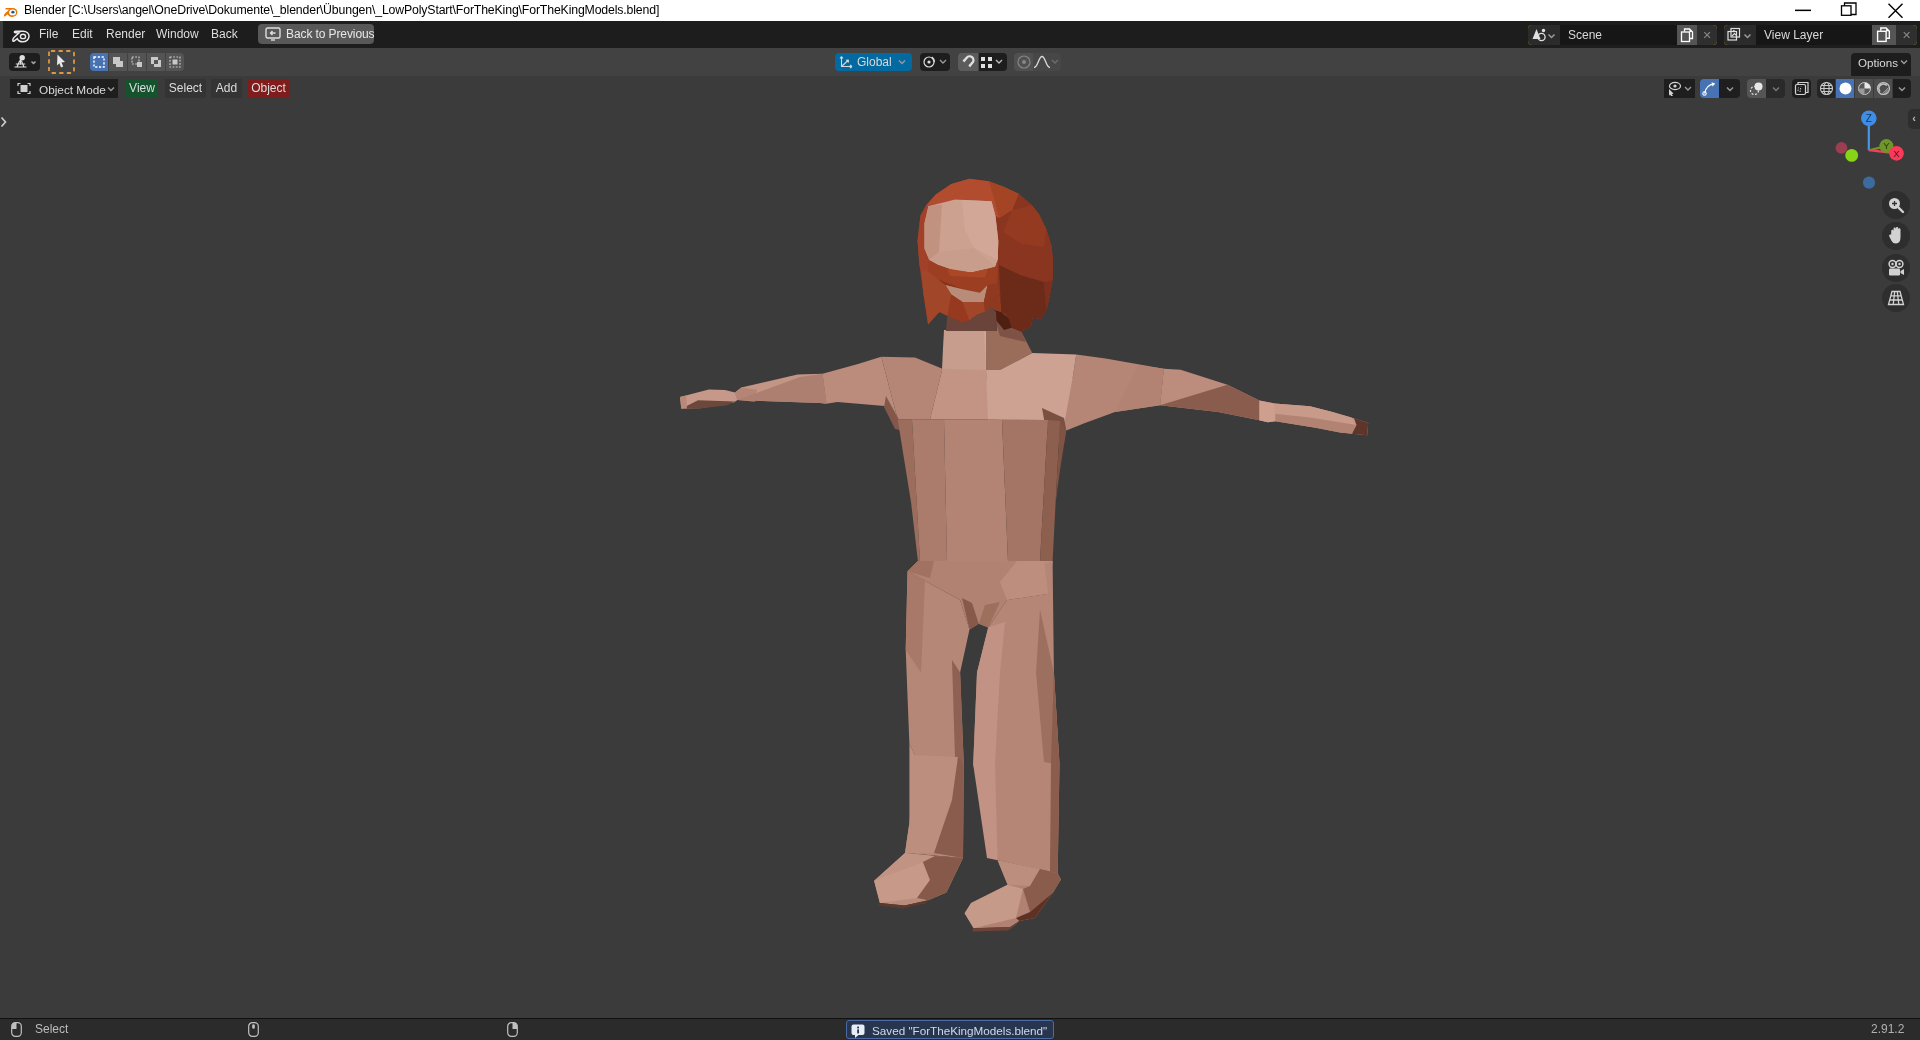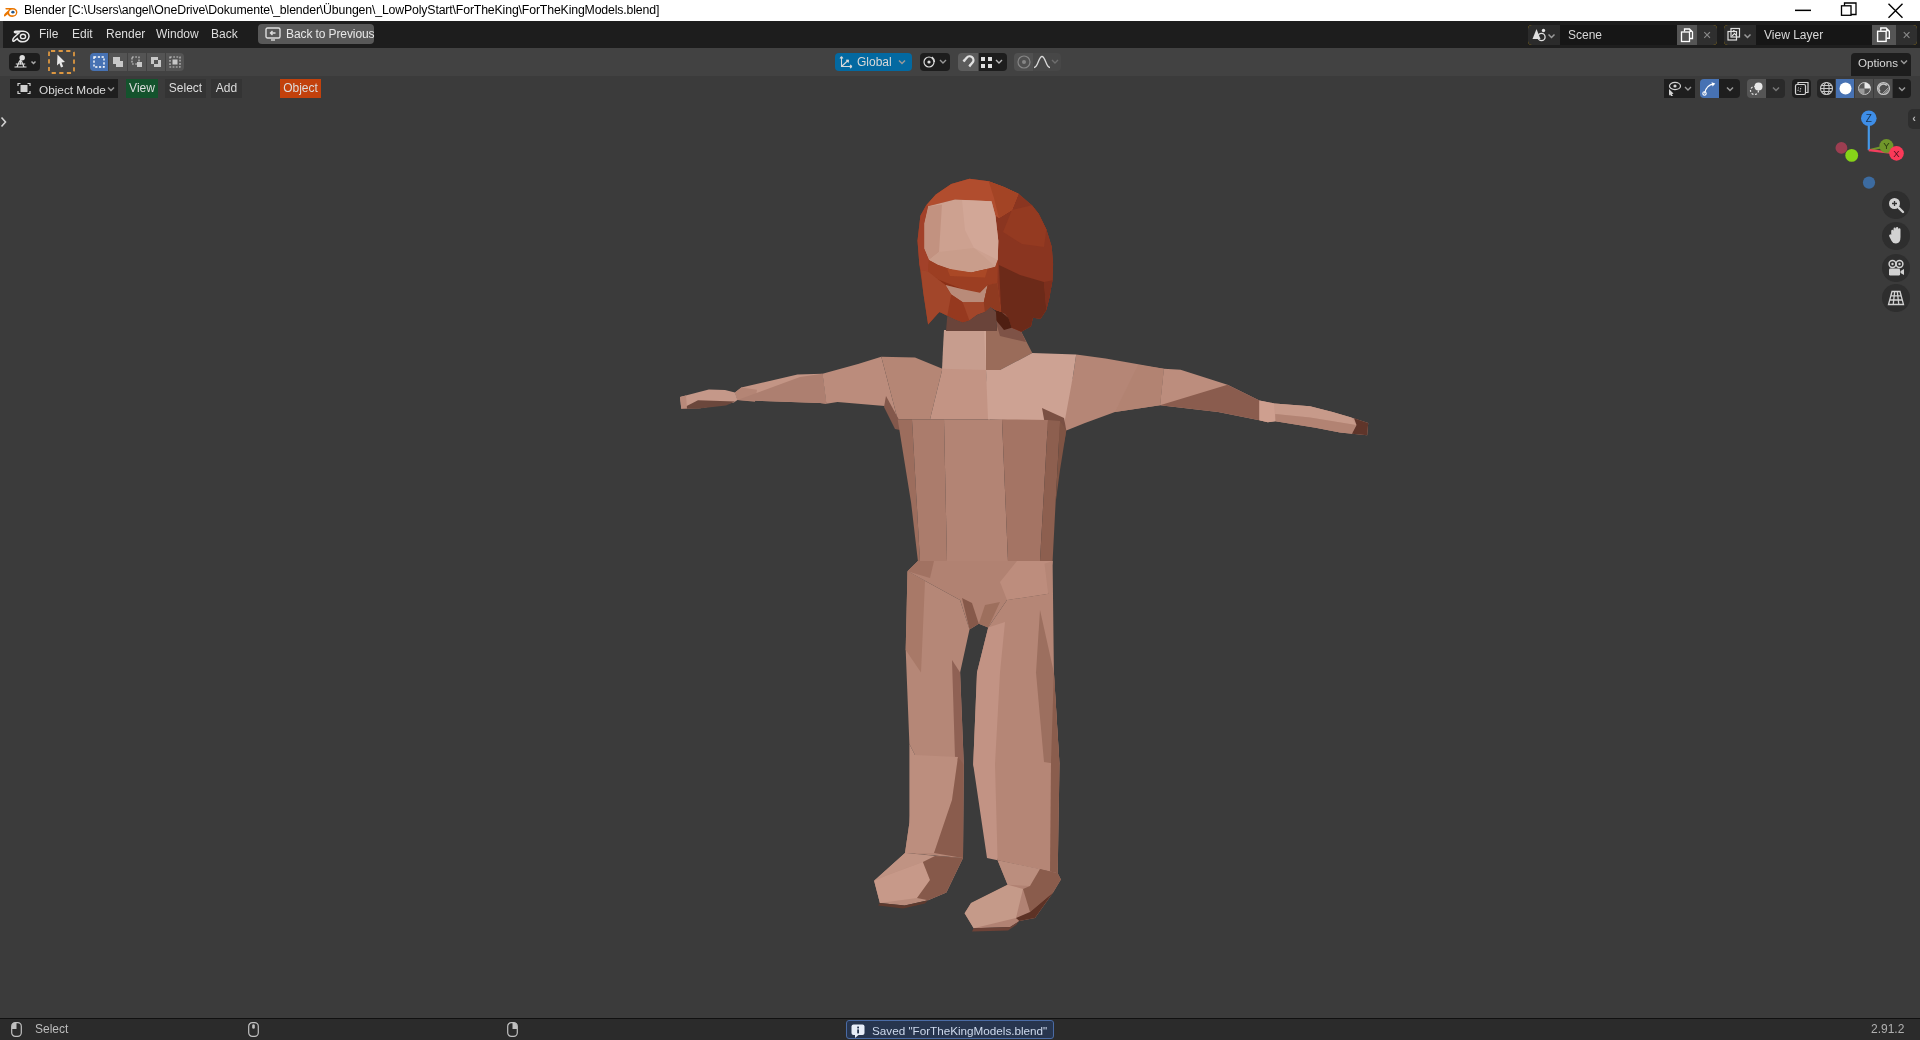--- a/index.html
+++ b/index.html
@@ -223,21 +223,21 @@
         <path d="M1 4 L1 1.5 L3.5 1.5 M10.5 1.5 L13 1.5 L13 4 M13 9 L13 11.5 L10.5 11.5 M3.5 11.5 L1 11.5 L1 9" fill="none" stroke="#d0d0d0" stroke-width="1.2"></path>
       </svg>
       <span class="abs" style="left:29px; top:3.5px; font-size:11.8px;">Object Mode</span>
       <svg class="abs" style="left:96px; top:7px;" width="10" height="7" viewBox="0 0 10 7">
           <path d="M2 1.5 L5 4.5 L8 1.5" stroke="#999" stroke-width="1.5" fill="none"></path>
         </svg>
     </div>
     <div class="hdrbtn" style="left:126px; top:3px; width:32px; height:19px; background:#14532d; text-align:center; line-height:19px;">View</div>
     <div class="hdrbtn" style="left:165px; top:3px; width:41px; height:19px; background:#343434; text-align:center; line-height:19px;">Select</div>
     <div class="hdrbtn" style="left:211px; top:3px; width:31px; height:19px; background:#343434; text-align:center; line-height:19px;">Add</div>
-    <div class="hdrbtn" style="left:248px; top:3px; width:41px; height:19px; background:#c2410c; text-align:center; line-height:19px;margin-left:32px;">Object</div>
+    <div class="hdrbtn" style="left:248px; top:3px; width:41px; height:19px; background:#7f1d1d; text-align:center; line-height:19px;">Object</div>
 
     <div class="hdrbtn" style="left:1664px; top:3px; width:31px; height:19px; background:#1e1e1e;">
       <svg class="abs" style="left:2px; top:2px;" width="27" height="15" viewBox="0 0 27 15">
         <ellipse cx="9" cy="5" rx="5.5" ry="3.6" fill="none" stroke="#d4d4d4" stroke-width="1.2"></ellipse>
         <circle cx="9" cy="5" r="1.6" fill="#d4d4d4"></circle>
         <path d="M3 8 L7.5 12.5 L5.8 13.3 L7 15 L5 15 L4 13.5 L3 14.8 Z" fill="#d4d4d4"></path>
         <path d="M19 6 L22 9 L25 6" stroke="#9a9a9a" stroke-width="1.4" fill="none"></path>
       </svg>
     </div>
     <div class="hdrbtn" style="left:1700px; top:3px; width:19px; height:19px; background:#4772b3; border-radius:4px 0 0 4px;">

